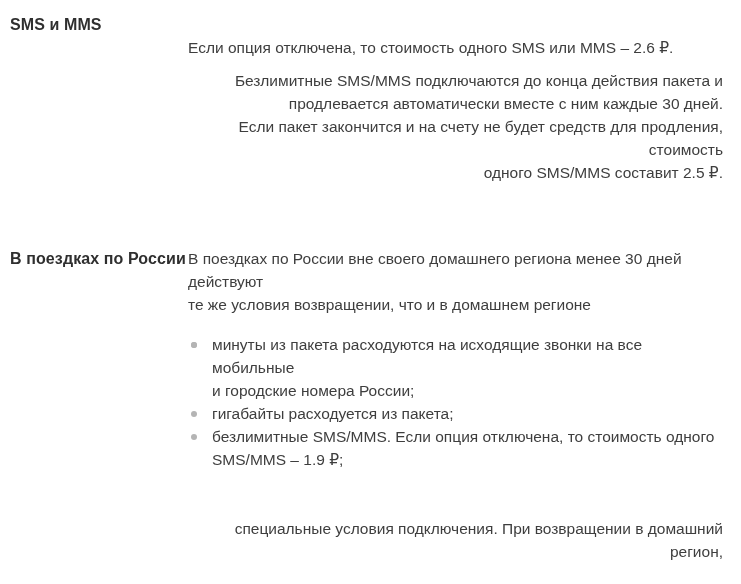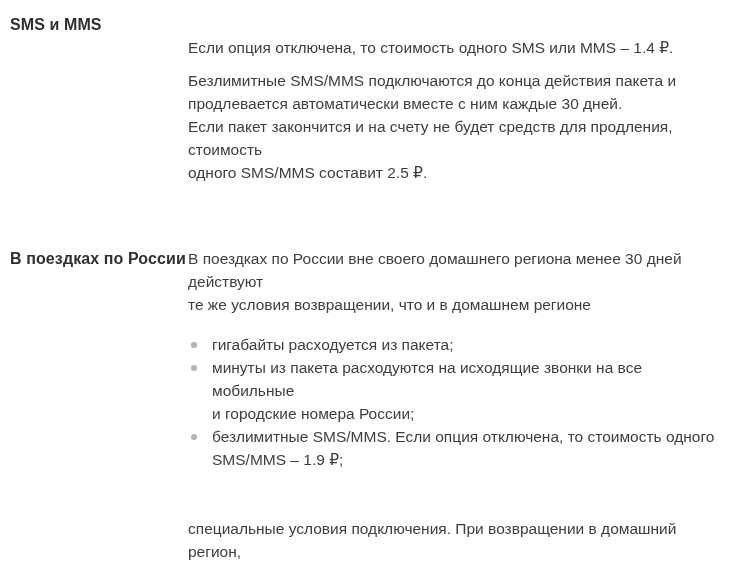--- a/index.html
+++ b/index.html
@@ -41,20 +41,21 @@
     color: var(--text-color, #3e3e3e);
   }
   .row-content p.block {
     margin: 0 0 10px 0;
   }
   .row-content p.block.tight {
     margin-bottom: 17px;
   }
   .row-content p.block:last-child {
     margin-bottom: 0;
+    text-align: right;
   }
   ul.block {
     list-style: none;
     margin: 0 0 23px 0;
     padding: 0;
   }
   ul.block li {
     position: relative;
     padding-left: 24px;
   }
@@ -69,31 +70,31 @@
   }
 </style>
 </head>
 <body>
 
 <div class="panel">
   <div id="rows">
       <div class="row">
         <div class="row-label">SMS и MMS</div>
         <div class="row-content">
-          <p class="block"><br><span>Если опция отключена, то стоимость одного SMS или MMS – 1.4 ₽.</span></p>
+          <p class="block"><br><span>Если опция отключена, то стоимость одного SMS или MMS – 2.6 ₽.</span></p>
           <p class="block"><span>Безлимитные SMS/MMS подключаются до конца действия пакета и</span><br><span>продлевается автоматически вместе с ним каждые 30 дней.</span><br><span>Если пакет закончится и на счету не будет средств для продления, стоимость</span><br><span>одного SMS/MMS составит 2.5 ₽.</span></p>
         </div>
       </div>
       <div class="row">
         <div class="row-label">В поездках по России</div>
         <div class="row-content">
           <p class="block tight"><span>В поездках по России вне своего домашнего региона менее 30 дней действуют</span><br><span>те же условия возвращении, что и в домашнем регионе</span></p>
           <ul class="block">
             <li><span class="bullet"></span></li>
+            <li><span class="bullet"></span><span>минуты из пакета расходуются на исходящие звонки на все мобильные</span><br><span>и городские номера России;</span></li>
             <li><span class="bullet"></span><span>гигабайты расходуется из пакета;</span></li>
-            <li><span class="bullet"></span><span>минуты из пакета расходуются на исходящие звонки на все мобильные</span><br><span>и городские номера России;</span></li>
             <li><span class="bullet"></span><span>безлимитные SMS/MMS. Если опция отключена, то стоимость одного</span><br><span>SMS/MMS – 1.9 ₽;</span></li>
           </ul>
           <p class="block"><br><span>специальные условия подключения. При возвращении в домашний регион,</span><br><br><br></p>
         </div>
       </div>
     </div>
 </div>
 
 </body></html>

